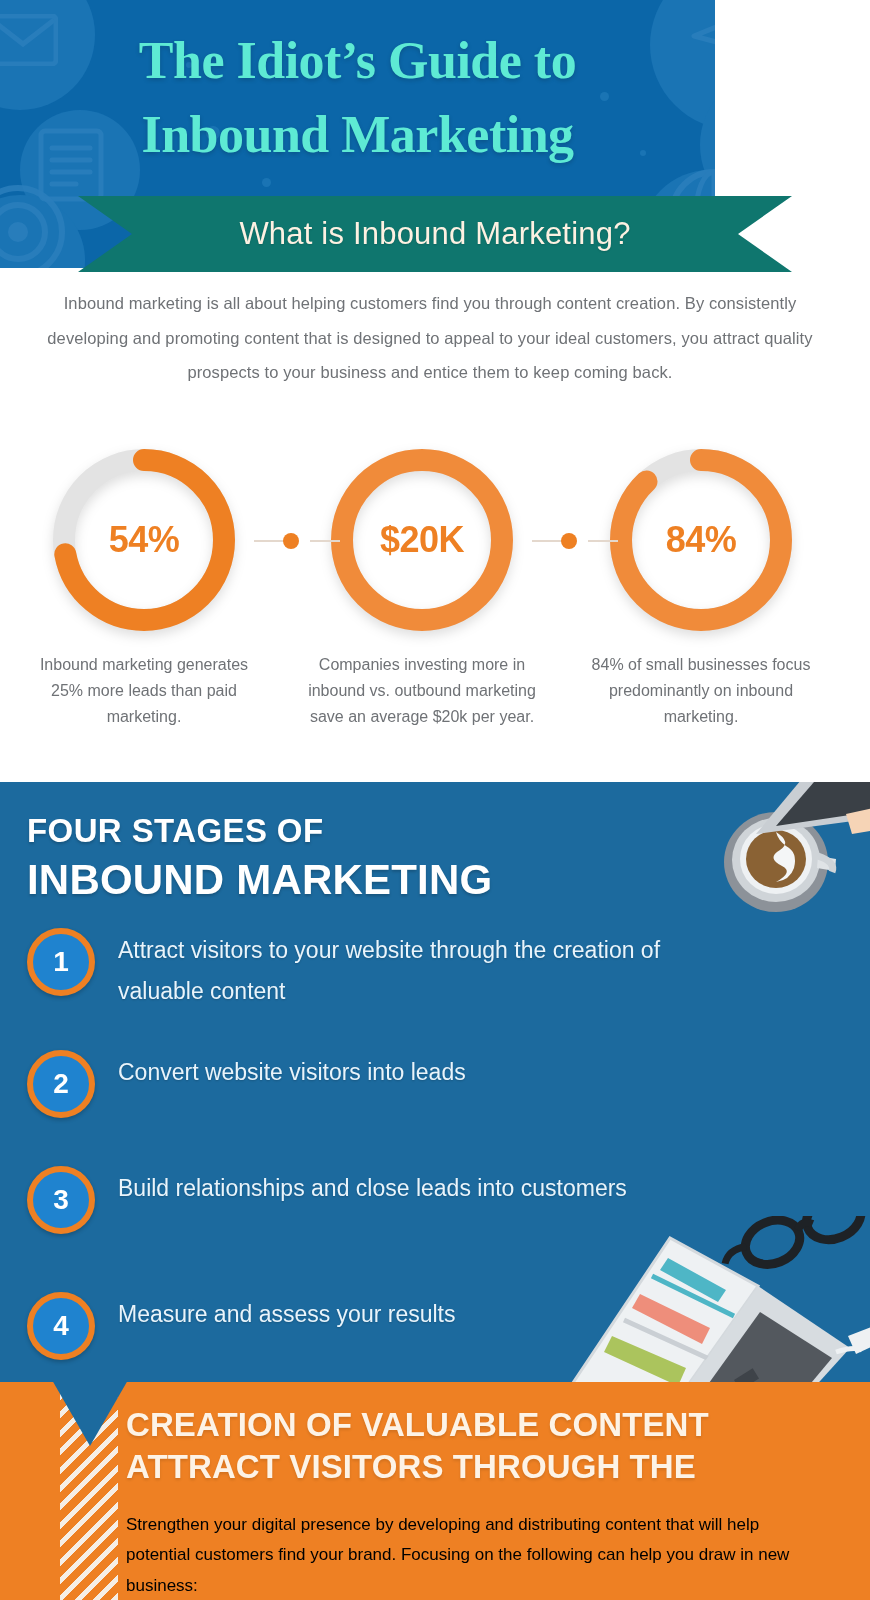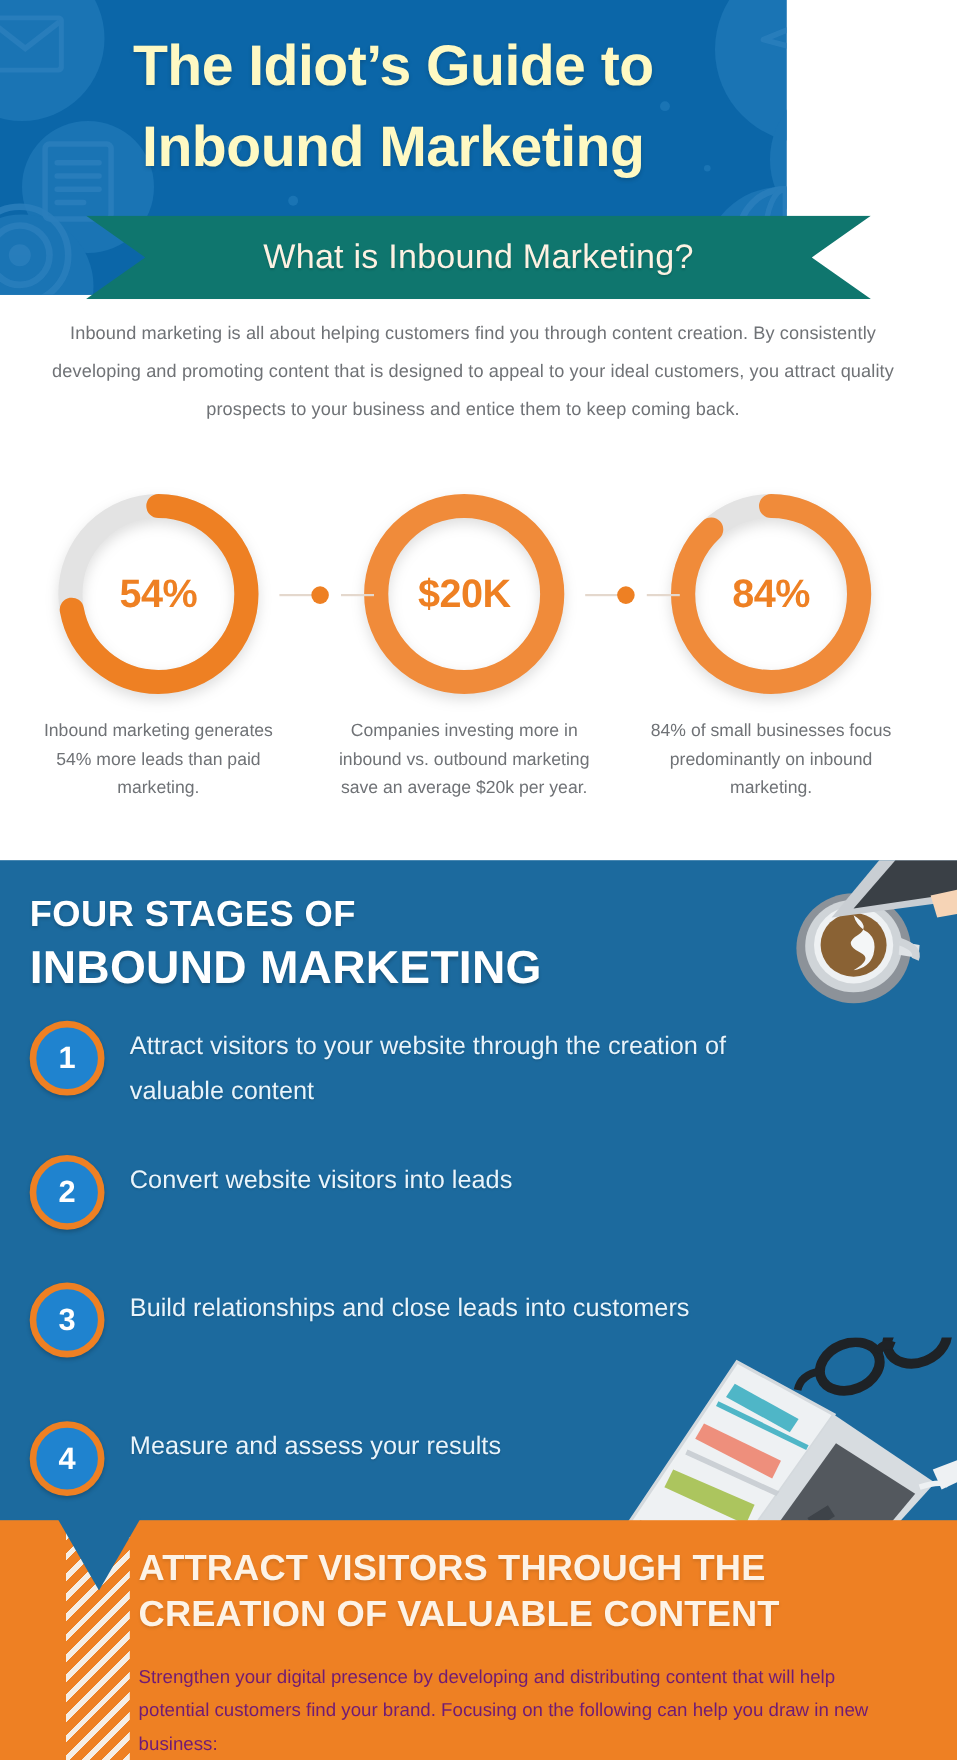--- a/index.html
+++ b/index.html
@@ -22,24 +22,25 @@
   .blob.b4 { width:170px; height:170px; left:650px; top:-40px; }
   .blob.b5 { width:150px; height:150px; left:700px; top:70px; }
   .blob.b6 { width:140px; height:140px; left:640px; top:170px; }
   .blob.sm { width:14px; height:14px; }
   .blob.sm2{ width:9px;  height:9px; }
   .blob.sm3{ width:6px;  height:6px; }
   .deco-ico { position:absolute; color:#2b7fbd; opacity:.85; }
 
   .hdr-title {
     position:absolute; left:0; right:0; top:24px;
-    text-align:center; color:#fef9c3;
+    text-align:center; color:#5eead4;
     font-size:52px; font-weight:bold; line-height:1.42;
     letter-spacing:-.5px; z-index:4;
     text-shadow:0 2px 4px rgba(0,0,0,.18);
+    font-family:Liberation Serif, serif;
   }
 
   
   .ribbon-wrap { position:absolute; left:0; top:196px; width:870px; height:82px; z-index:5; }
   .ribbon-inner {
     position:absolute; left:78px; top:0; width:714px; height:76px;
     background:#0f766e;
     -webkit-clip-path:polygon(0 0,714px 0,660px 38px,714px 76px,0 76px,54px 38px);
     clip-path:polygon(0 0,714px 0,660px 38px,714px 76px,0 76px,54px 38px);
     display:flex; align-items:center; justify-content:center;
@@ -138,21 +139,21 @@
     clip-path:polygon(0 0,76px 0,38px 66px);
     z-index:4;
   }
   .attract-h {
     position:absolute; left:126px; top:22px; width:730px;
     color:#fdf3e6; font-size:33px; font-weight:bold; line-height:1.28;
     letter-spacing:.1px; text-shadow:0 2px 3px rgba(0,0,0,.12);
   }
   .attract-p {
     position:absolute; left:126px; top:128px; width:700px;
-    color:#701a75; font-size:17px; line-height:1.78;
+    color:#000000; font-size:17px; line-height:1.78;
   }
 
   
   .coffee { position:absolute; right:28px; top:22px; width:124px; height:110px; }
   .laptop { position:absolute; right:-10px; bottom:-6px; width:360px; height:240px; }
   .laptop-top { position:absolute; right:-6px; top:-8px; width:140px; height:70px; }
 </style>
 </head>
 <body>
 
@@ -267,21 +268,21 @@
         <div class="conn-dot"></div>
         <div class="conn-line r"></div>
     </div>
     <div class="connector c1">
       <div class="conn-line l"></div>
         <div class="conn-dot"></div>
         <div class="conn-line r"></div>
     </div>
   </div>
 
-  <div class="caption p0">Inbound marketing generates 54% more leads than paid marketing.</div>
+  <div class="caption p0">Inbound marketing generates 25% more leads than paid marketing.</div>
   <div class="caption p1">Companies investing more in inbound vs. outbound marketing save an average $20k per year.</div>
   <div class="caption p2">84% of small businesses focus predominantly on inbound marketing.</div>
 </div>
 
 <div class="stages">
 
   <span class="coffee">
     <svg width="124" height="110" viewBox="0 0 124 110">
       <ellipse cx="58" cy="58" rx="52" ry="50" fill="#8c9299"></ellipse>
       <ellipse cx="58" cy="56" rx="44" ry="42" fill="#cfd4d8"></ellipse>
@@ -360,18 +361,18 @@
   </div>
   <div class="step s3">
     <div class="badge">4</div>
     <div class="step-text">Measure and assess your results</div>
   </div>
 </div>
 
 <div class="attract">
   <div class="stripe-band"></div>
   <div class="attract-h">
+    <div>CREATION OF VALUABLE CONTENT</div>
     <div>ATTRACT VISITORS THROUGH THE</div>
-    <div>CREATION OF VALUABLE CONTENT</div>
   </div>
   <div class="attract-p">Strengthen your digital presence by developing and distributing content that will help potential customers find your brand. Focusing on the following can help you draw in new business:</div>
 </div>
 <div class="arrow-tab" style="top:1380px;"></div>
 
 </body></html>

